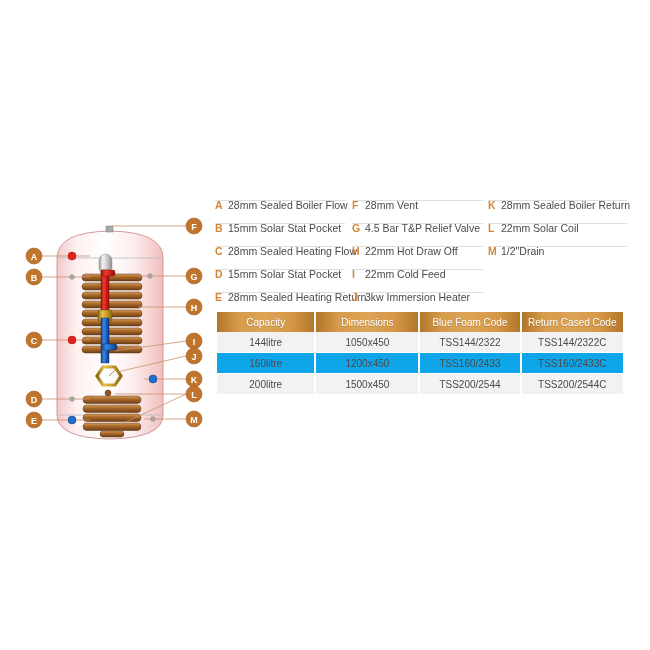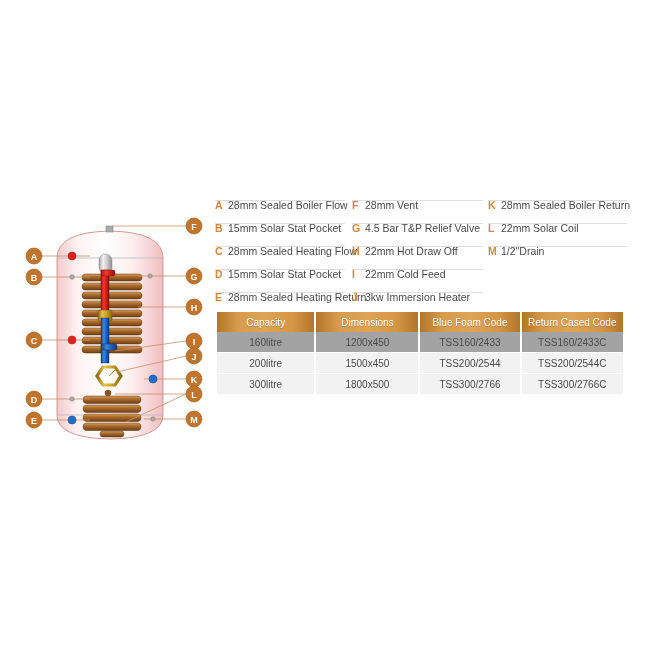--- a/index.html
+++ b/index.html
@@ -58,21 +58,21 @@
     text-shadow:0 1px 0 rgba(0,0,0,.18);
   }
   #spec-table th:last-child{border-right:none;}
   #spec-table td{
     font-size:10px;
     color:#4a4a4a;
     height:18px;
     text-align:center;
     border-bottom:1px solid #ffffff;
   }
-  #spec-table tr.odd td{background:#a3a3a3;}
+  #spec-table tr.odd td{background:#0ea5e9;}
   #spec-table tr.even td{background:#f2f2f2;}
   #spec-table td.col-sep{border-right:2px solid #ffffff;}
 </style>
 </head>
 <body>
 
 <div id="stage">
 
   <div id="diagram">
     <svg width="200" height="240" viewBox="0 0 200 240" xmlns="http://www.w3.org/2000/svg">
@@ -331,34 +331,34 @@
   <table id="spec-table">
     <thead>
       <tr>
         <th style="width:100px">Capacity</th>
         <th style="width:104px">Dimensions</th>
         <th style="width:100px">Blue Foam Code</th>
         <th style="width:102px">Return Cased Code</th>
       </tr>
     </thead>
     <tbody>
+      <tr class="even">
+        <td class="col-sep">144litre</td>
+        <td class="col-sep">1050x450</td>
+        <td class="col-sep">TSS144/2322</td>
+        <td>TSS144/2322C</td>
+      </tr>
       <tr class="odd">
         <td class="col-sep">160litre</td>
         <td class="col-sep">1200x450</td>
         <td class="col-sep">TSS160/2433</td>
         <td>TSS160/2433C</td>
       </tr>
       <tr class="even">
         <td class="col-sep">200litre</td>
         <td class="col-sep">1500x450</td>
         <td class="col-sep">TSS200/2544</td>
         <td>TSS200/2544C</td>
       </tr>
-      <tr class="even">
-        <td class="col-sep">300litre</td>
-        <td class="col-sep">1800x500</td>
-        <td class="col-sep">TSS300/2766</td>
-        <td>TSS300/2766C</td>
-      </tr>
     </tbody>
   </table>
 
 </div>
 
 </body></html>

